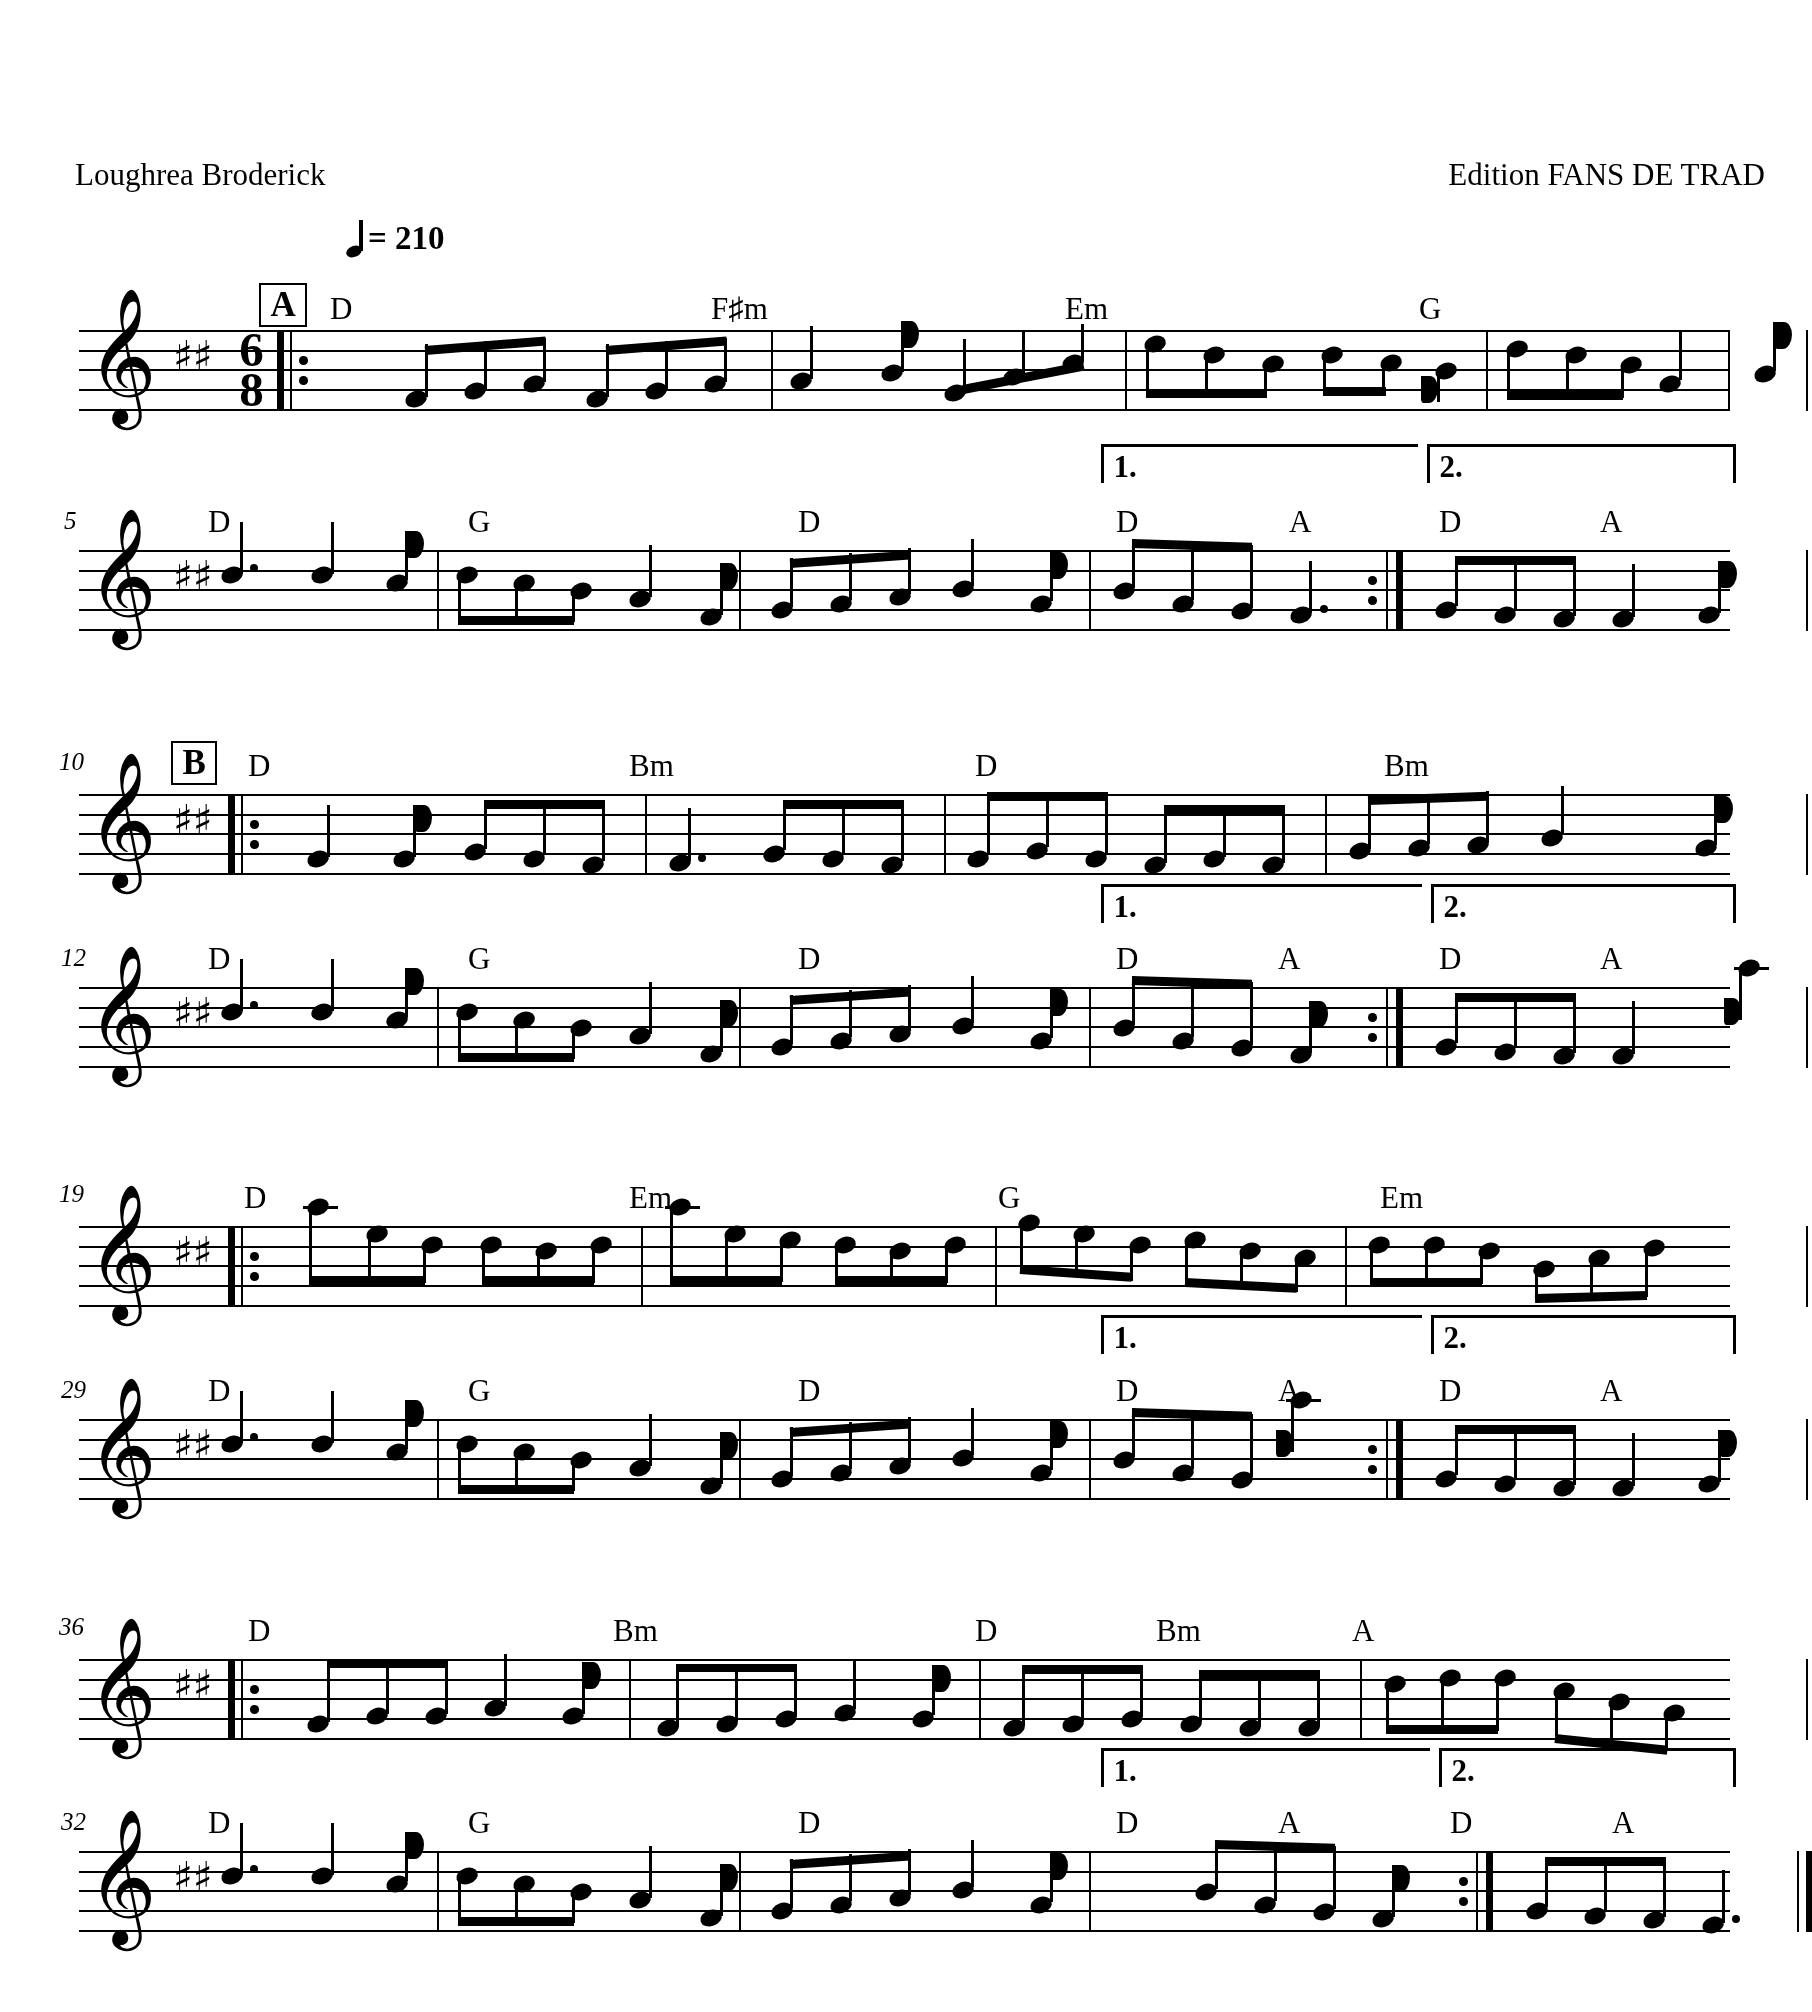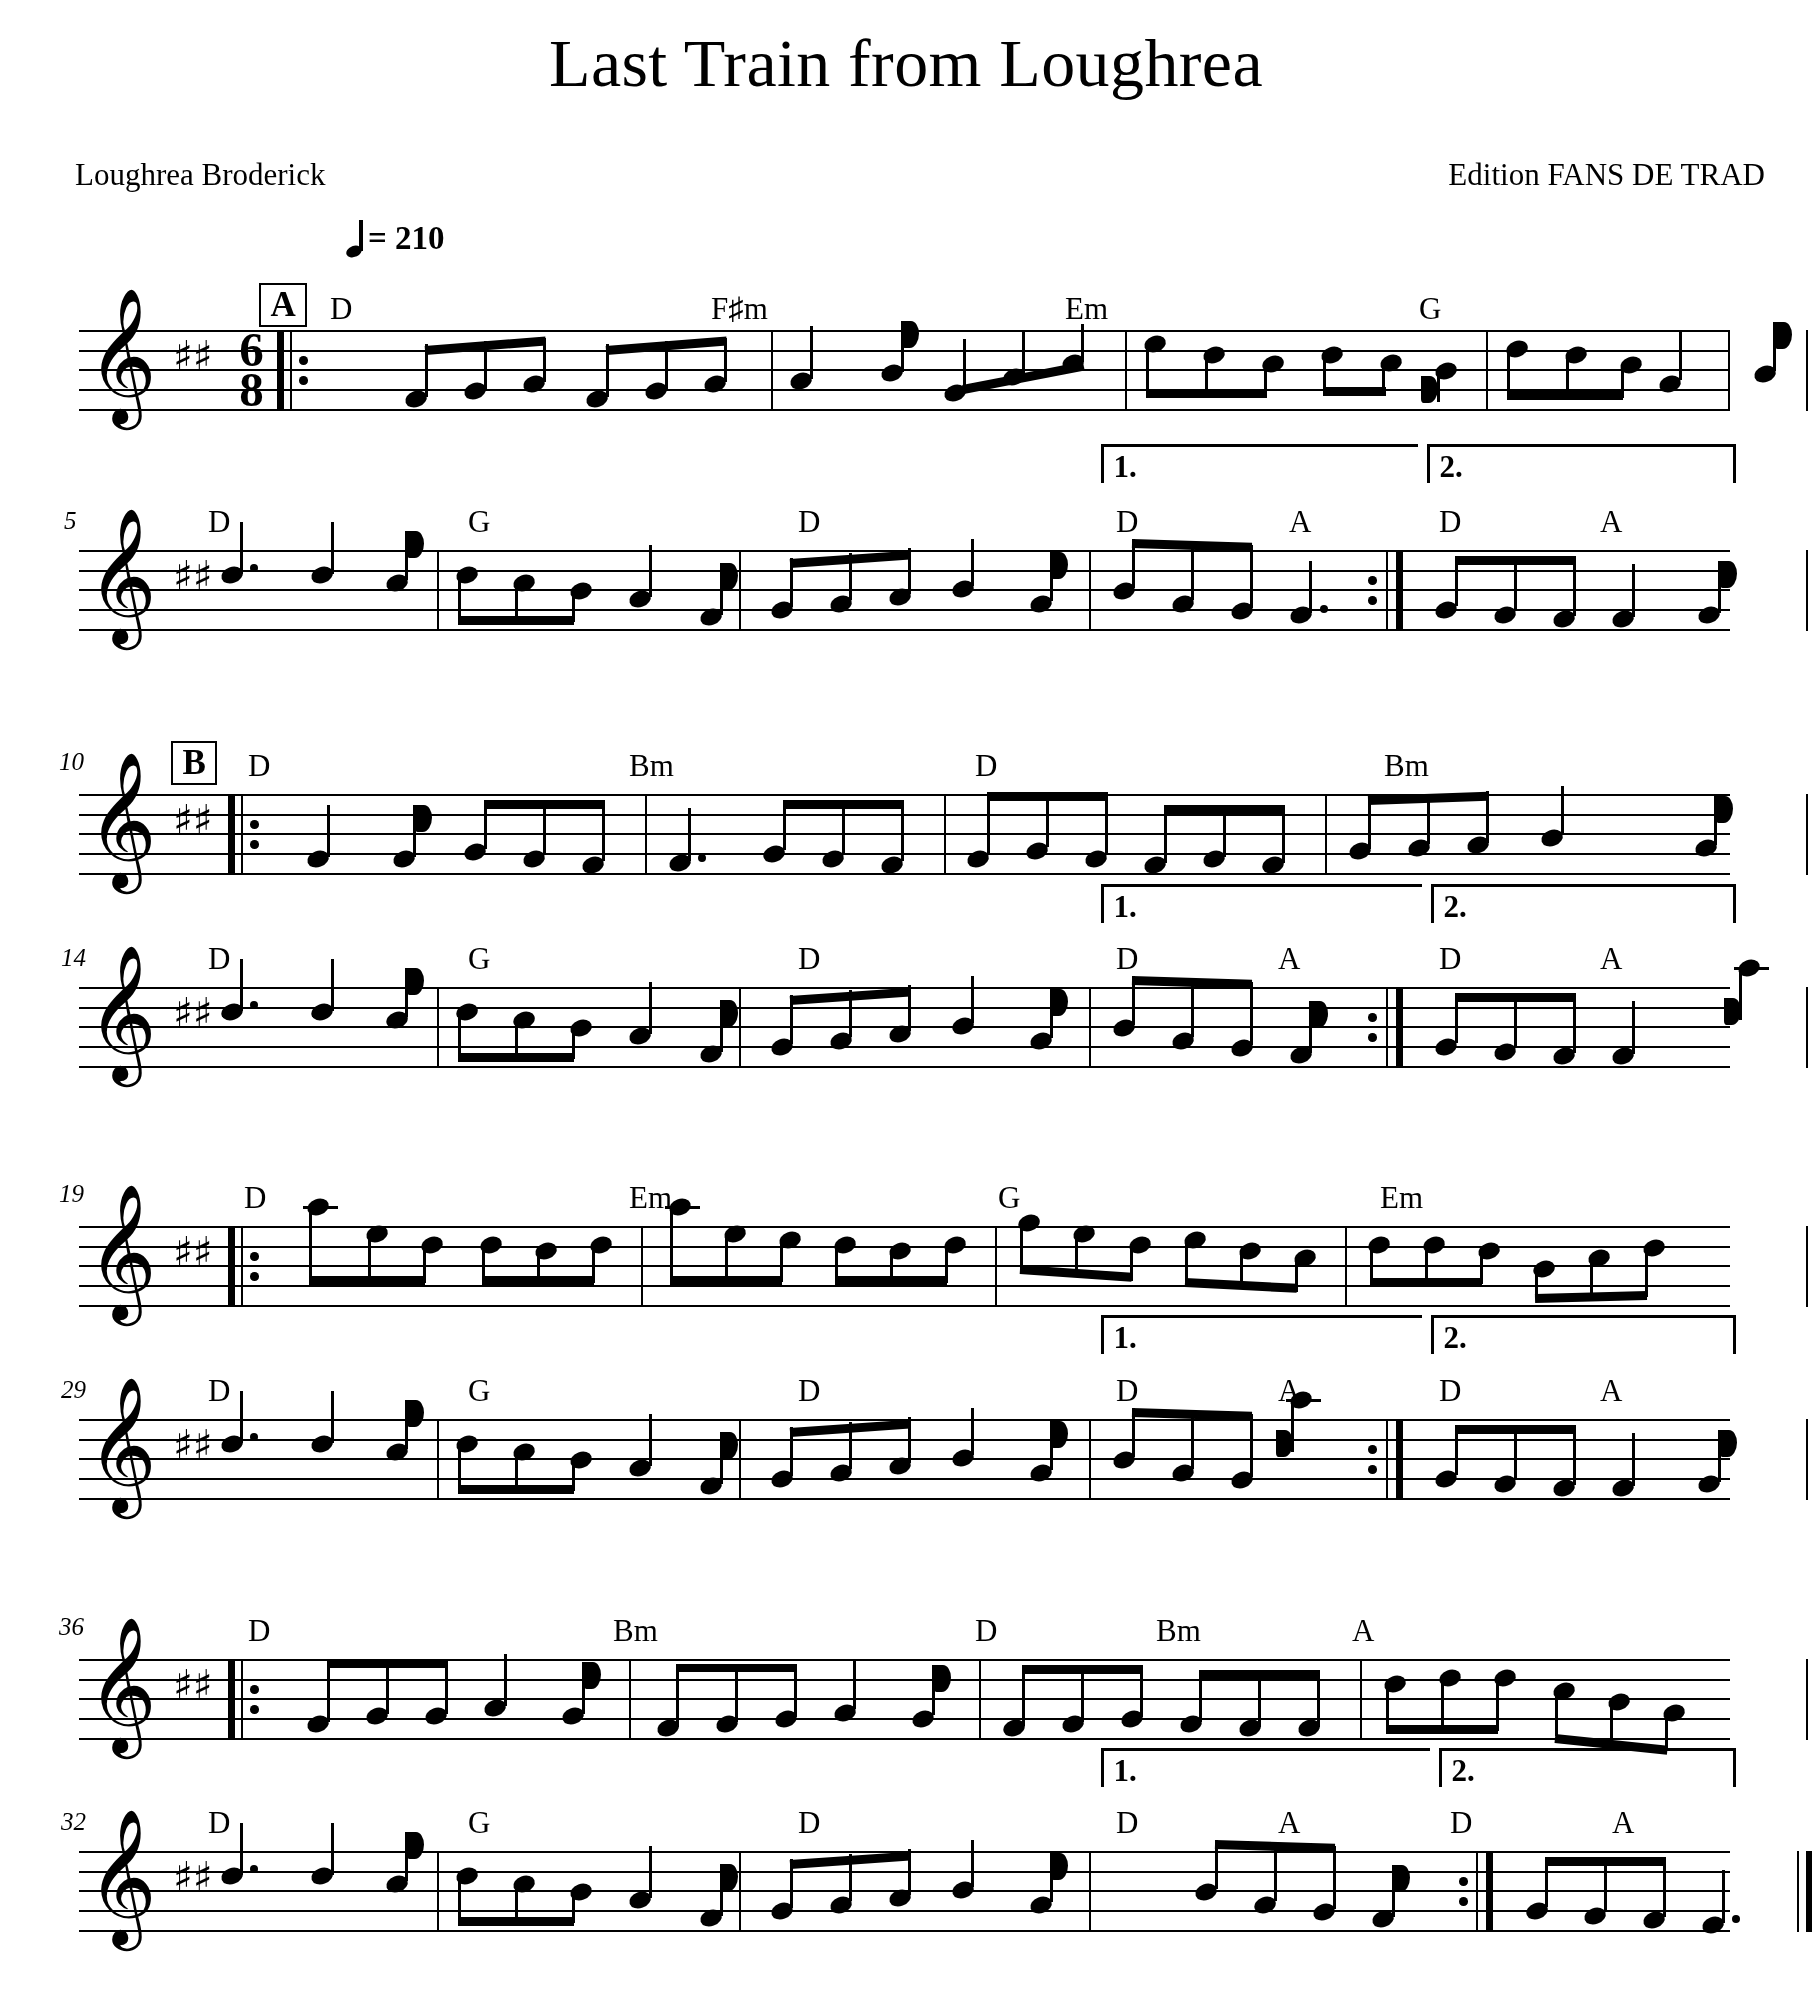--- a/index.html
+++ b/index.html
@@ -220,21 +220,20 @@
     height: 2.4px;
     width: 35px;
     background: #000;
   }
 </style>
 </head>
 <body>
 
 <div class="sheet">
 
-  <div class="title">Last Train from Loughrea</div>
   <div class="composer">Loughrea Broderick</div>
   <div class="edition">Edition FANS DE TRAD</div>
 
   <div class="tempo">
     <span class="q-note"></span>
     <span>= 210</span>
   </div>
 
   <div class="system" style="top:330px;">
     <div class="rehearsal" style="left:259px; top:-47px;">A</div>
@@ -528,21 +527,21 @@
   </div>
 
   <div class="volta" style="left:1101px; top:884px; width:318px;">
     <span class="vlabel">1.</span>
   </div>
   <div class="volta closed" style="left:1431px; top:884px; width:299px;">
     <span class="vlabel">2.</span>
   </div>
 
   <div class="system" style="top:987px;">
-    <div class="measure-number" style="left:61px; top:-43px;">14</div>
+    <div class="measure-number" style="left:61px; top:-43px;">12</div>
 
     <div class="chord" style="left:208px; top:-46px;">D</div>
     <div class="chord" style="left:468px; top:-46px;">G</div>
     <div class="chord" style="left:798px; top:-46px;">D</div>
     <div class="chord" style="left:1116px; top:-46px;">D</div>
     <div class="chord" style="left:1278px; top:-46px;">A</div>
     <div class="chord" style="left:1439px; top:-46px;">D</div>
     <div class="chord" style="left:1600px; top:-46px;">A</div>
 
     <div class="staff">

